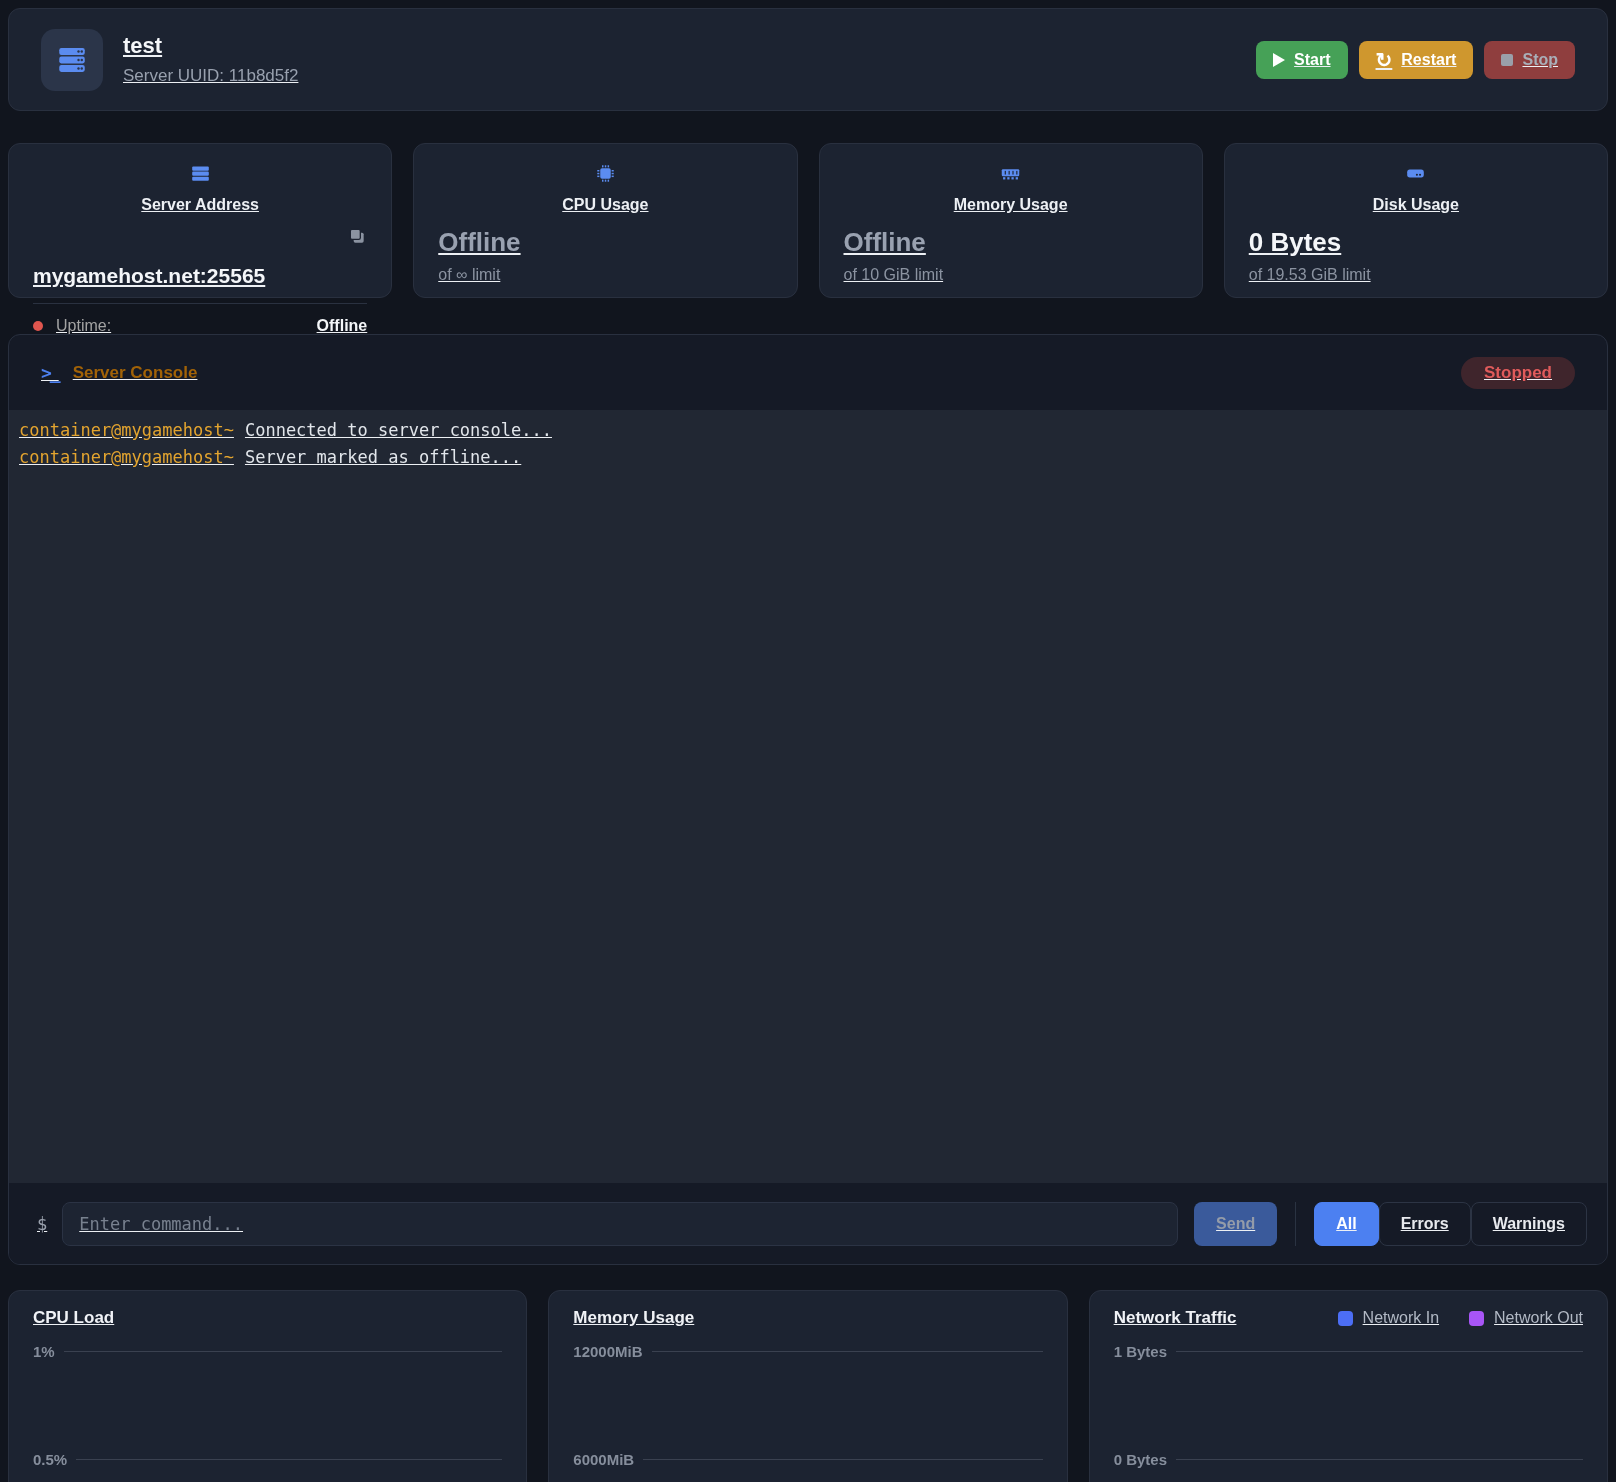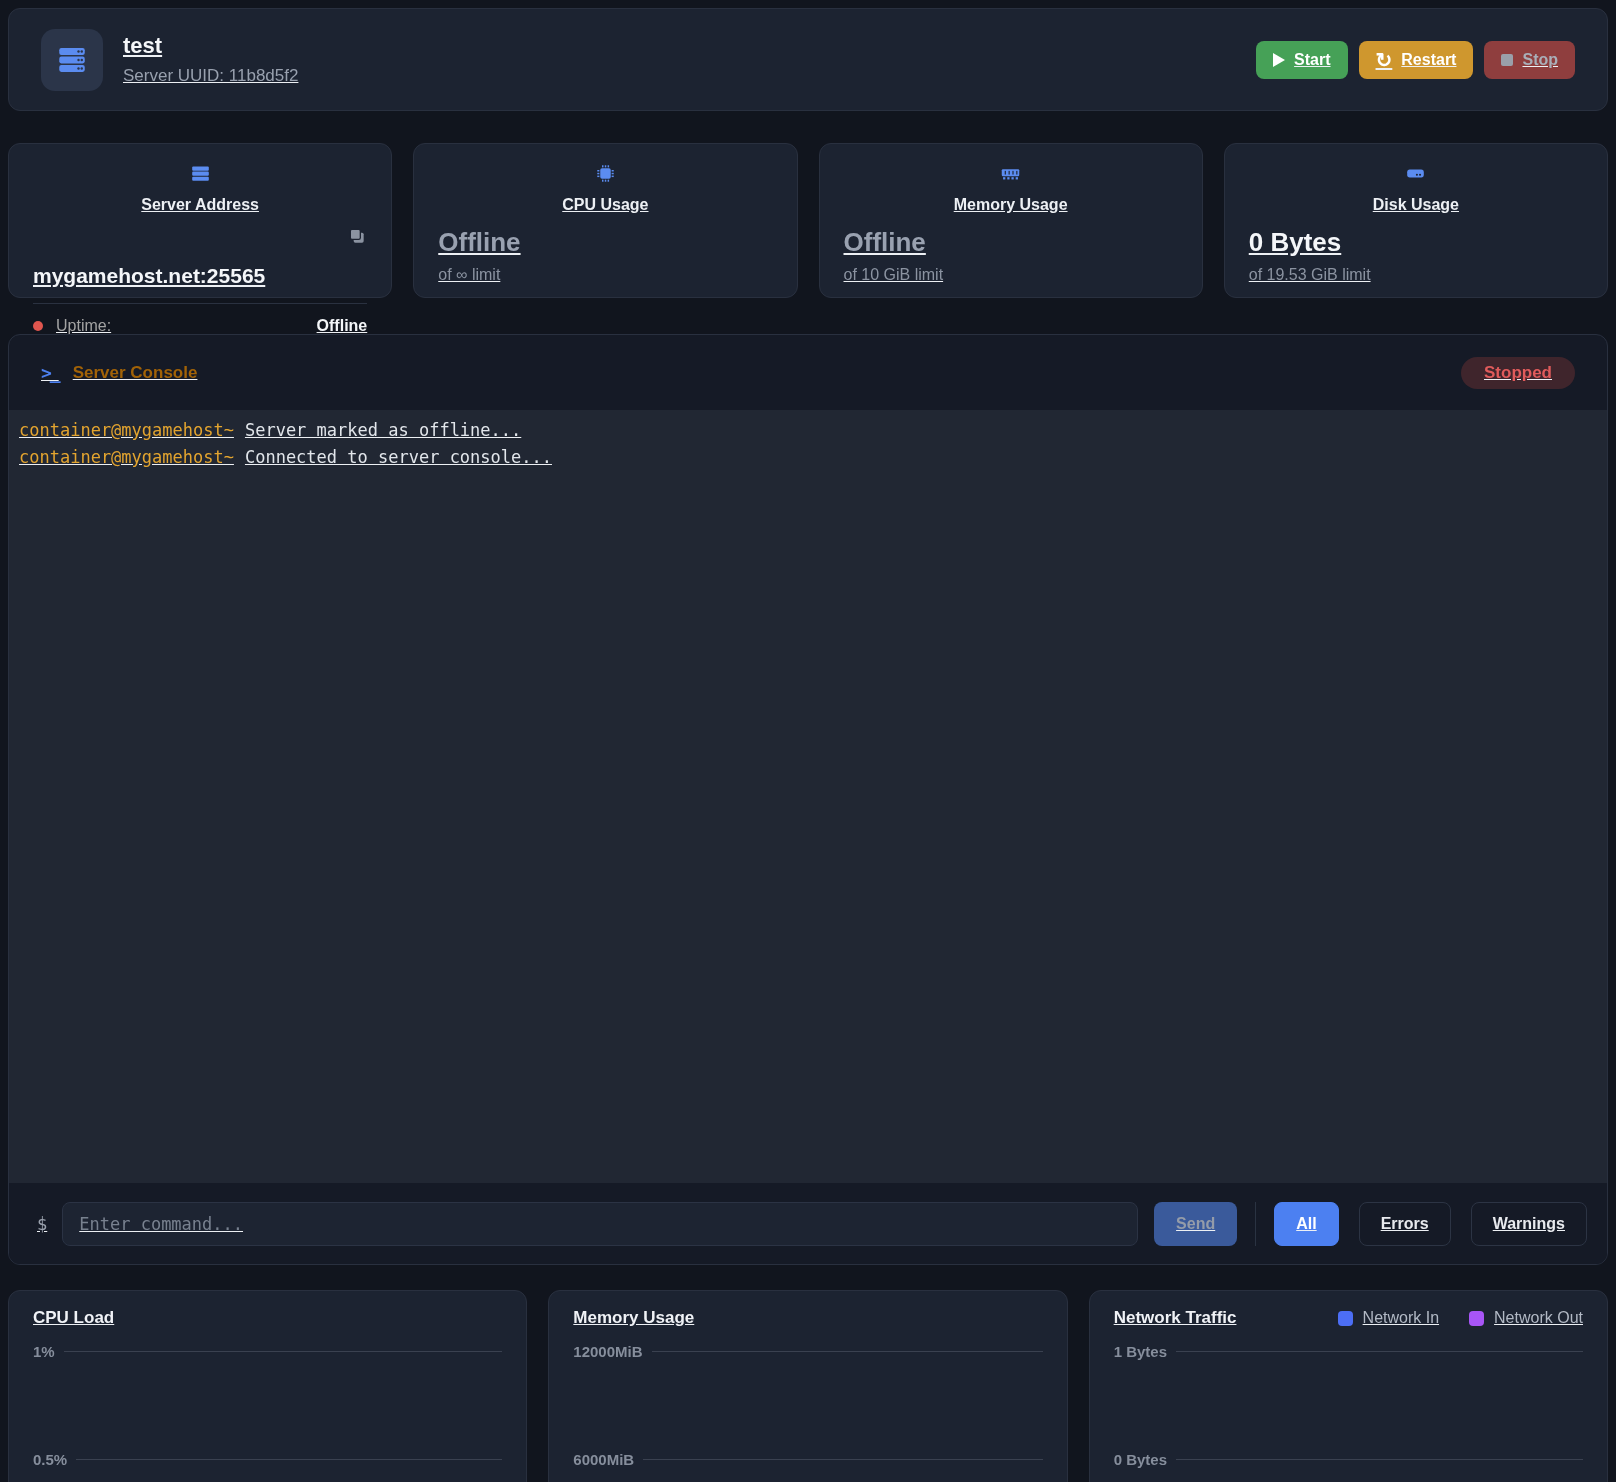--- a/index.html
+++ b/index.html
@@ -125,21 +125,21 @@
     padding:0 16px; outline:none;
   }
   .cmd-input::placeholder { color:#78818f; }
   .btn-send {
     margin-left:16px; height:44px; padding:0 22px;
     background:#3a5a9b; color:#949ca9;
     border:none; border-radius:8px; font-size:16px; font-weight:bold;
     font-family:"Liberation Sans", sans-serif; cursor:pointer;
   }
   .cmd-divider { width:1px; height:44px; background:#2a3342; margin:0 18px; flex:none; }
-  .filter-group { display:flex; gap:20px; }
+  .filter-group { display:flex; gap:0; }
   .btn-filter {
     height:44px; padding:0 21px;
     background:transparent; color:#e8eaee;
     border:1px solid #2c3444; border-radius:8px;
     font-size:16px; font-weight:bold;
     font-family:"Liberation Sans", sans-serif; cursor:pointer;
   }
   .btn-filter.active { background:#4c80f1; border-color:#4c80f1; color:#ffffff; }
 
   
@@ -298,22 +298,22 @@
 </div>
 
 <div class="panel console-panel">
   <div class="console-head">
     <span class="term-icon">&gt;_</span>
     <span class="console-title">Server Console</span>
     <span class="status-badge">Stopped</span>
   </div>
 
   <div class="console-output">
+    <div class="cline"><span class="prompt">container@mygamehost~</span><span class="msg">Connected to server console...</span></div>
     <div class="cline"><span class="prompt">container@mygamehost~</span><span class="msg">Server marked as offline...</span></div>
-    <div class="cline"><span class="prompt">container@mygamehost~</span><span class="msg">Connected to server console...</span></div>
   </div>
 
   <div class="command-bar">
     <span class="dollar">$</span>
     <input class="cmd-input" type="text" placeholder="Enter command..." style="">
     <button class="btn-send">Send</button>
     <span class="cmd-divider"></span>
     <div class="filter-group">
       <button class="btn-filter active">All</button>
       <button class="btn-filter">Errors</button>

